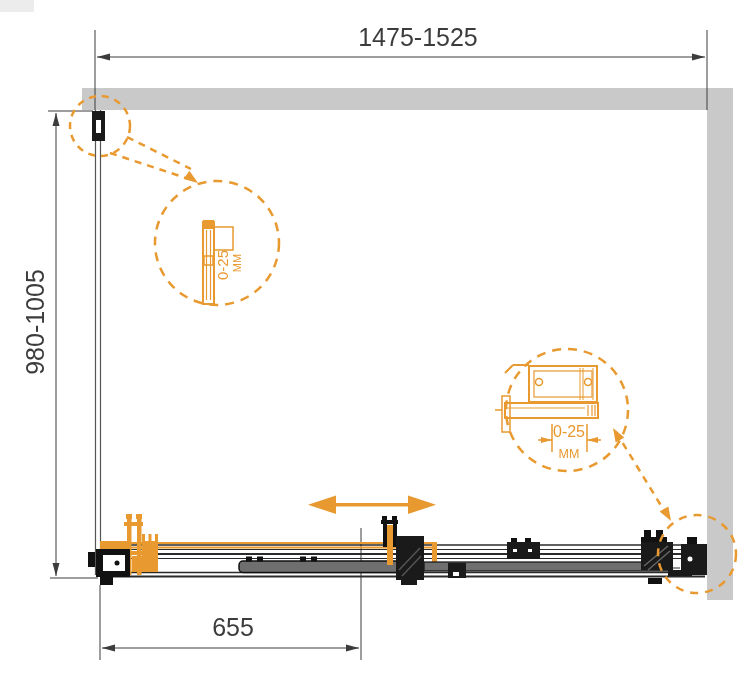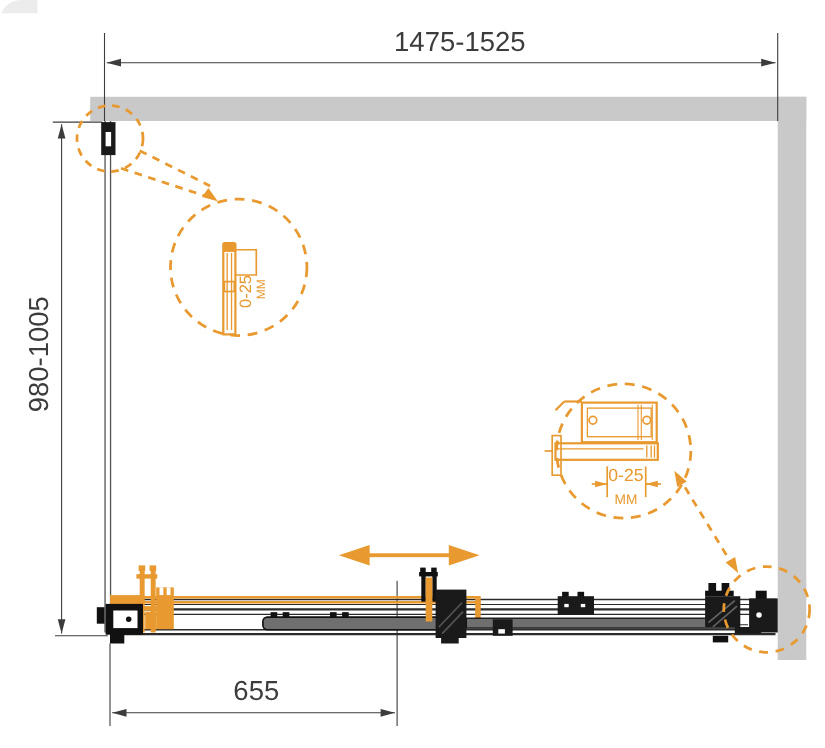--- a/index.html
+++ b/index.html
@@ -1,17 +1,17 @@
 <!DOCTYPE html>
 <html><head>
 <meta charset="utf-8">
 <style>
   html,body{margin:0;padding:0;background:#ffffff;}
   body{font-family:"Liberation Sans", sans-serif;}
-  #stage{position:relative;width:750px;height:680px;background:#ffffff;overflow:hidden;border-radius:19px;}
+  #stage{position:relative;width:750px;height:680px;background:#ffffff;overflow:hidden;}
   svg{display:block;}
   text{fill:#3a3a3a;font-family:"Liberation Sans", sans-serif;}
   .dimtxt{font-size:25px;fill:#3c3c3c;}
   .detailtxt{font-size:15px;fill:#e8992f;}
   .detailtxt-sm{font-size:11px;fill:#e8992f;}
   .detailtxt2{font-size:16px;fill:#e8992f;}
   .detailtxt2-sm{font-size:12.5px;fill:#e8992f;}
 </style>
 </head>
 <body>

